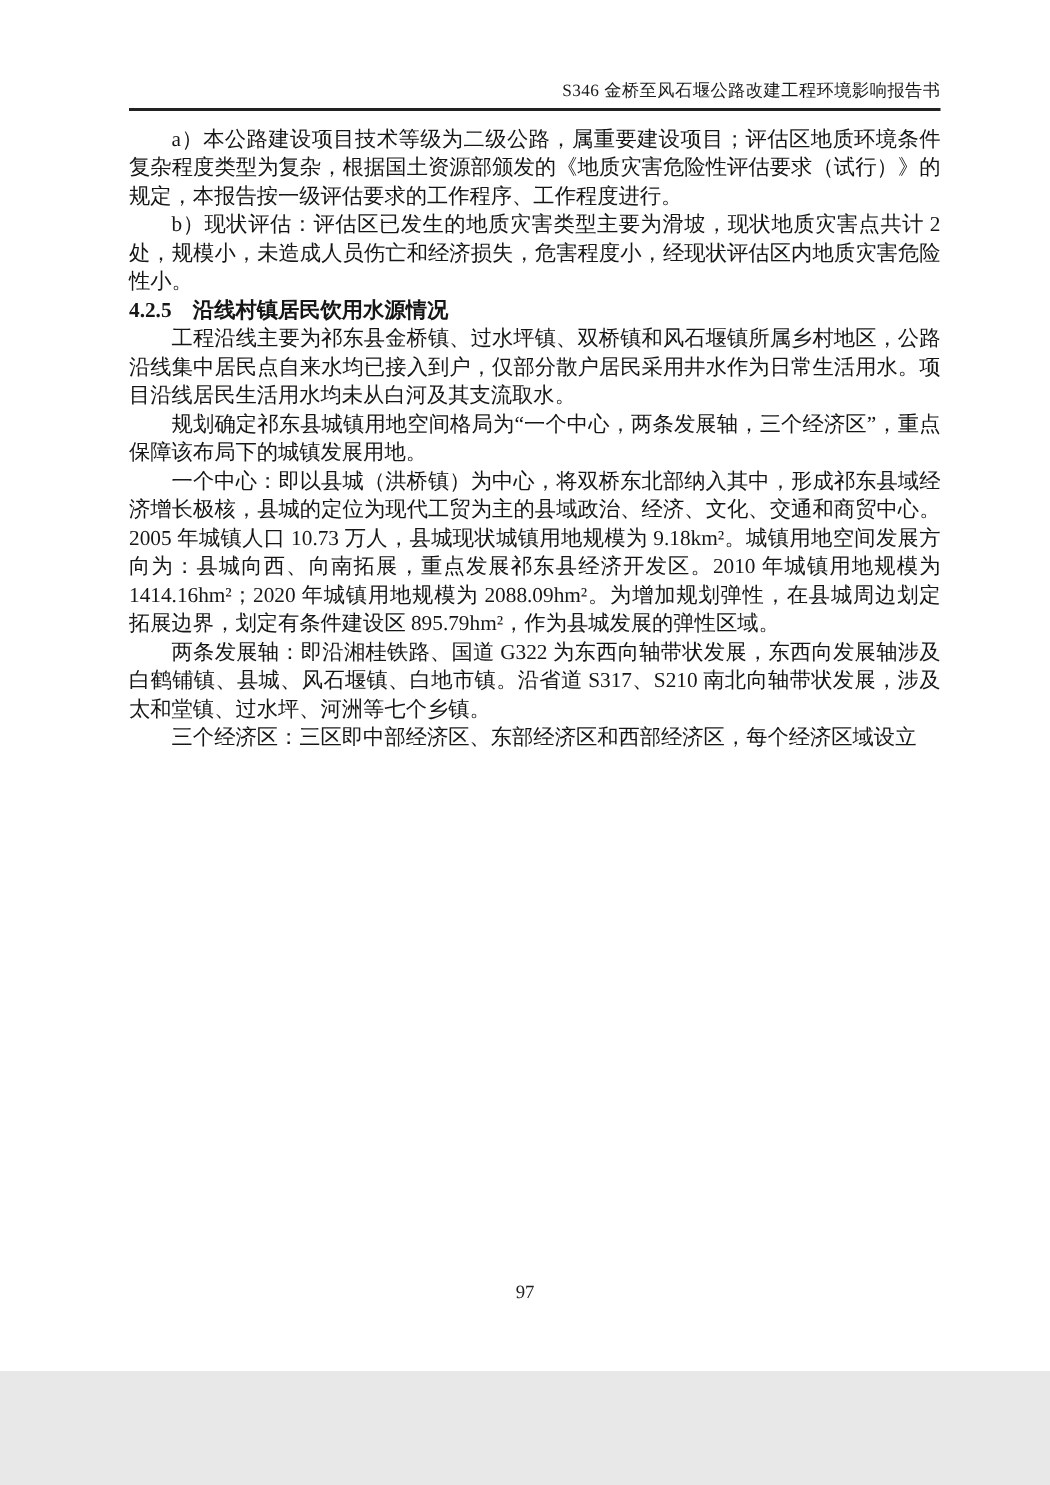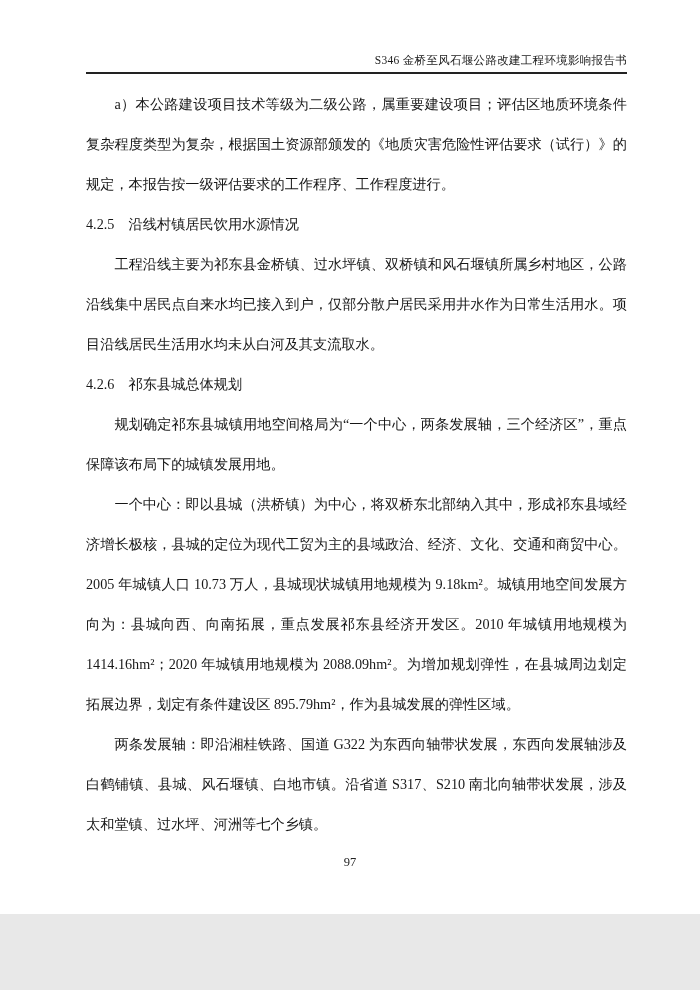--- a/index.html
+++ b/index.html
@@ -31,26 +31,26 @@
     width: 541px;
     height: 2px;
     background: #222222;
   }
   .doc-content {
     position: absolute;
     top: 84px;
     left: 86px;
     width: 541px;
     font-size: 14.2px;
-    line-height: 40px;
+    line-height: 19px;
     text-align: justify;
   }
   .doc-content p { margin: 0; }
   .para { text-indent: 2em; }
-  .heading { font-weight: normal; text-indent: 0; }
+  .heading { font-weight: bold; text-indent: 0; }
   .footer {
     position: absolute;
     bottom: 44px;
     left: 0;
     width: 100%;
     text-align: center;
   }
   .page-number {
     font-size: 12.5px;
     color: #222222;
@@ -58,24 +58,25 @@
 </style>
 </head>
 <body>
 
 <div class="page">
   <div class="header-title">S346 金桥至风石堰公路改建工程环境影响报告书</div>
   <div class="header-rule"></div>
 
   <div class="doc-content" id="doc-content">
       <p class="para">a）本公路建设项目技术等级为二级公路，属重要建设项目；评估区地质环境条件复杂程度类型为复杂，根据国土资源部颁发的《地质灾害危险性评估要求（试行）》的规定，本报告按一级评估要求的工作程序、工作程度进行。</p>
+      <p class="para">b）现状评估：评估区已发生的地质灾害类型主要为滑坡，现状地质灾害点共计 2 处，规模小，未造成人员伤亡和经济损失，危害程度小，经现状评估区内地质灾害危险性小。</p>
       <p class="heading">4.2.5　沿线村镇居民饮用水源情况</p>
       <p class="para">工程沿线主要为祁东县金桥镇、过水坪镇、双桥镇和风石堰镇所属乡村地区，公路沿线集中居民点自来水均已接入到户，仅部分散户居民采用井水作为日常生活用水。项目沿线居民生活用水均未从白河及其支流取水。</p>
-      <p class="heading">4.2.6　祁东县城总体规划</p>
       <p class="para">规划确定祁东县城镇用地空间格局为“一个中心，两条发展轴，三个经济区”，重点保障该布局下的城镇发展用地。</p>
       <p class="para">一个中心：即以县城（洪桥镇）为中心，将双桥东北部纳入其中，形成祁东县域经济增长极核，县城的定位为现代工贸为主的县域政治、经济、文化、交通和商贸中心。2005 年城镇人口 10.73 万人，县城现状城镇用地规模为 9.18km²。城镇用地空间发展方向为：县城向西、向南拓展，重点发展祁东县经济开发区。2010 年城镇用地规模为 1414.16hm²；2020 年城镇用地规模为 2088.09hm²。为增加规划弹性，在县城周边划定拓展边界，划定有条件建设区 895.79hm²，作为县城发展的弹性区域。</p>
       <p class="para">两条发展轴：即沿湘桂铁路、国道 G322 为东西向轴带状发展，东西向发展轴涉及白鹤铺镇、县城、风石堰镇、白地市镇。沿省道 S317、S210 南北向轴带状发展，涉及太和堂镇、过水坪、河洲等七个乡镇。</p>
+      <p class="para">三个经济区：三区即中部经济区、东部经济区和西部经济区，每个经济区域设立</p>
     </div>
 
   <div class="footer">
     <span class="page-number">97</span>
   </div>
 </div>
 
 </body></html>

